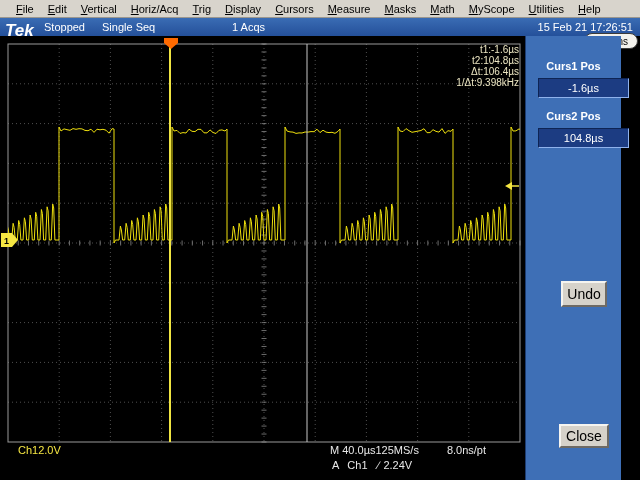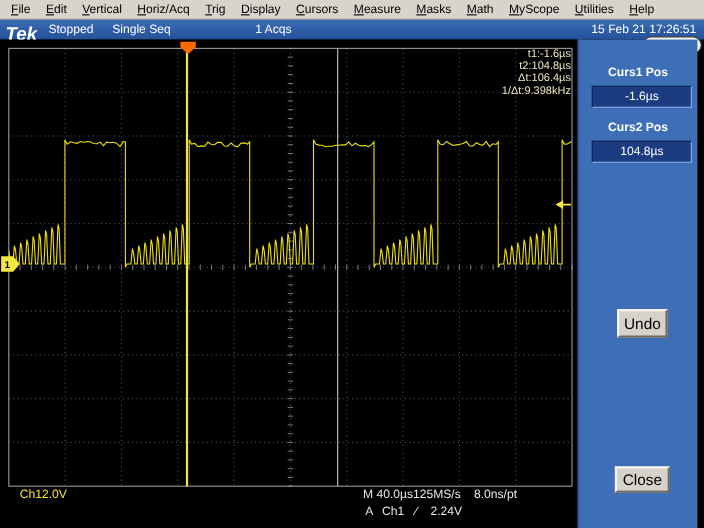--- a/index.html
+++ b/index.html
@@ -1,20 +1,20 @@
 <!DOCTYPE html>
 <html><head>
 <meta charset="utf-8">
 <style>
   *{margin:0;padding:0;box-sizing:border-box}
   html,body{width:640px;height:480px;overflow:hidden}
   body{position:relative;background:#000;font-family:"Liberation Sans",sans-serif}
 
   .menubar{position:absolute;top:0;left:0;width:640px;height:18px;background:#d8d4cc;
-    border-bottom:1px solid #9a968e;display:flex;align-items:center;font-size:11px;color:#000;padding-left:3px}
+    border-bottom:1px solid #9a968e;display:flex;align-items:center;font-size:11px;color:#000;padding-left:9px}
   .mi{padding:1px 7px;white-space:nowrap;cursor:default}
 
   .statusbar{position:absolute;top:18px;left:0;width:640px;height:18px;
     background:linear-gradient(#3a6cb4,#24509a);color:#fff;font-size:11px}
   .statusbar span{position:absolute;top:3px;white-space:nowrap}
   .tek{left:5px;font-weight:bold;font-style:italic;font-size:17px}
   .st1{left:44px}.st2{left:102px}.st3{left:232px}
   .dt{right:7px}
 
   .buttons-pill{position:absolute;left:584px;top:33px;width:54px;height:16px;border-radius:8px;
@@ -23,21 +23,21 @@
 
   .screen{position:absolute;top:36px;left:0;width:525px;height:444px;background:#000}
   #scope-svg{position:absolute;top:0;left:0}
 
   .readout{position:absolute;right:6px;top:8px;width:92px;font-size:10px;color:#ece6c2}
   .readout .row{display:flex;justify-content:flex-end;height:11px;line-height:11px}
 
   .btxt{position:absolute;font-size:11px;white-space:nowrap}
   .ch-col{color:#f5e642}.wh-col{color:#e8e8e8}
 
-  .panel{position:absolute;left:525px;top:36px;width:109px;height:444px;background:#3e6fb6;
+  .panel{position:absolute;left:525px;top:36px;width:96px;height:444px;background:#3e6fb6;
     border-left:1px solid #1d3c70}
   .plabel{position:absolute;width:100%;text-align:center;color:#fff;font-weight:bold;font-size:11px}
   .pvalue{position:absolute;left:12px;width:91px;height:20px;background:#1c3c82;
     border-style:solid;border-width:1px;border-color:#0e2454 #8fb2ec #8fb2ec #0e2454;
     color:#fff;font-size:11px;text-align:center;line-height:18px;cursor:default}
   .pbtn{position:absolute;background:#d6d2ca;border:2px solid;
     border-color:#f5f4f0 #6e6a64 #6e6a64 #f5f4f0;font-size:14px;color:#000;text-align:center;
     font-family:inherit;cursor:default}
   .undo{left:35px;top:245px;width:46px;height:26px}
   .close{left:33px;top:388px;width:50px;height:24px}
@@ -225,25 +225,25 @@
       <span>1/Δt:</span>
       <span>9.398kHz</span>
     </div>
   </div>
 
   <div class="btxt ch-col" style="left:18px;top:408px">
     <span>Ch1</span><span style="">2.0V</span>
   </div>
 
   <div class="btxt wh-col" style="left:330px;top:408px">
-    <span>M 40.0µs</span><span style="">125MS/s</span><span style="margin-left:12px">8.0ns/pt</span>
+    <span>M 40.0µs</span><span style="">125MS/s</span><span style="margin-left:28px">8.0ns/pt</span>
   </div>
 
   <div class="btxt wh-col" style="left:332px;top:423px">
-    <span>A</span><span style="margin-left:8px">Ch1</span><span style="margin-left:10px">∕</span><span style="margin-left:12px">2.24V</span>
+    <span>A</span><span style="margin-left:8px">Ch1</span><span style="margin-left:10px">∕</span><span style="margin-left:4px">2.24V</span>
   </div>
 </div>
 
 <div class="panel">
   <div class="plabel lab-c1">Curs1 Pos</div>
   <div class="pvalue box-c1">-1.6µs</div>
   <div class="plabel lab-c2">Curs2 Pos</div>
   <div class="pvalue box-c2">104.8µs</div>
   <button class="pbtn undo">Undo</button>
   <button class="pbtn close">Close</button>

